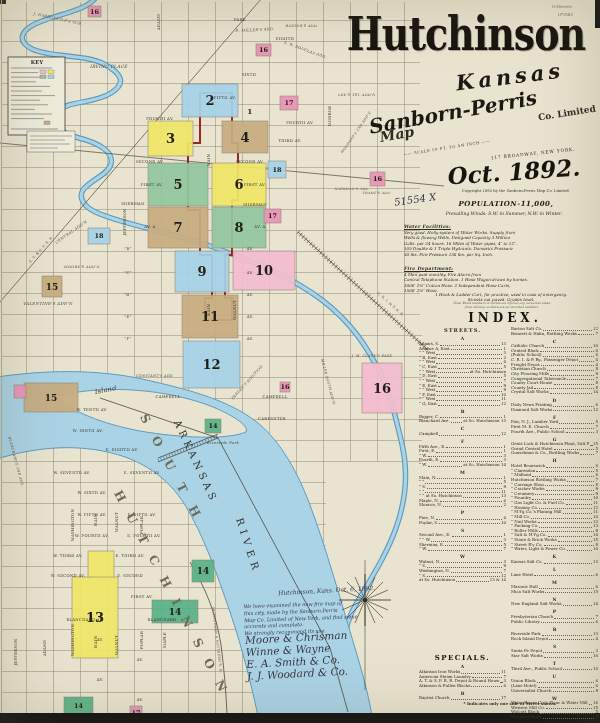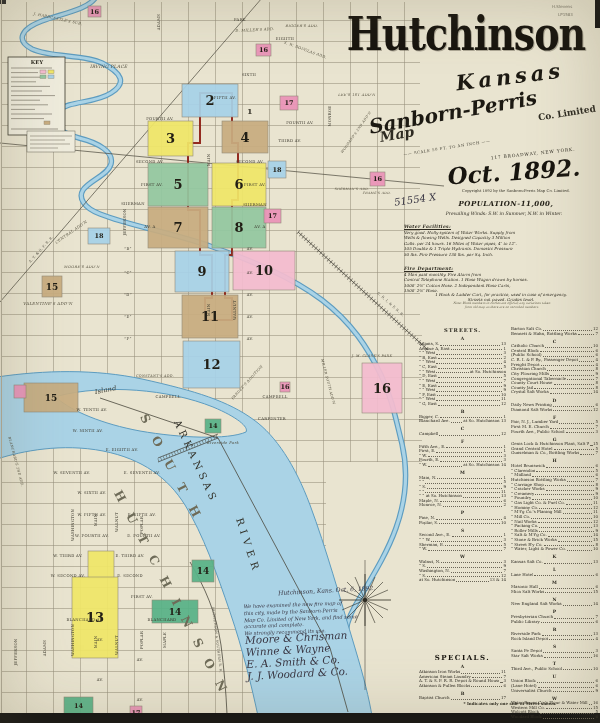--- a/index.html
+++ b/index.html
@@ -360,20 +360,21 @@
   </div>
   <div class="t statblk extras">
       <div>1 Hook &amp; Ladder Cart, for practice, used in case of emergency.</div>
       <div>Streets not paved.  Grades level.</div>
     </div>
   <div class="t notes">
       <div>Note: Block numbers in circles are official; any variations taken</div>
       <div>from old map as there are no recorded numbers.</div>
     </div>
 
+  <div class="t c idxtitle">INDEX.</div>
   <div class="idxwrap">
     <div class="idxcol">
       <div class="streets-hdr">STREETS.</div>
       <div id="idx-left">
           <div class="idxhead">A</div>
           <div class="idxrow">
             <span class="n">Adams, S.</span>
             <span class="l"></span>
             <span class="p">13</span>
           </div>

